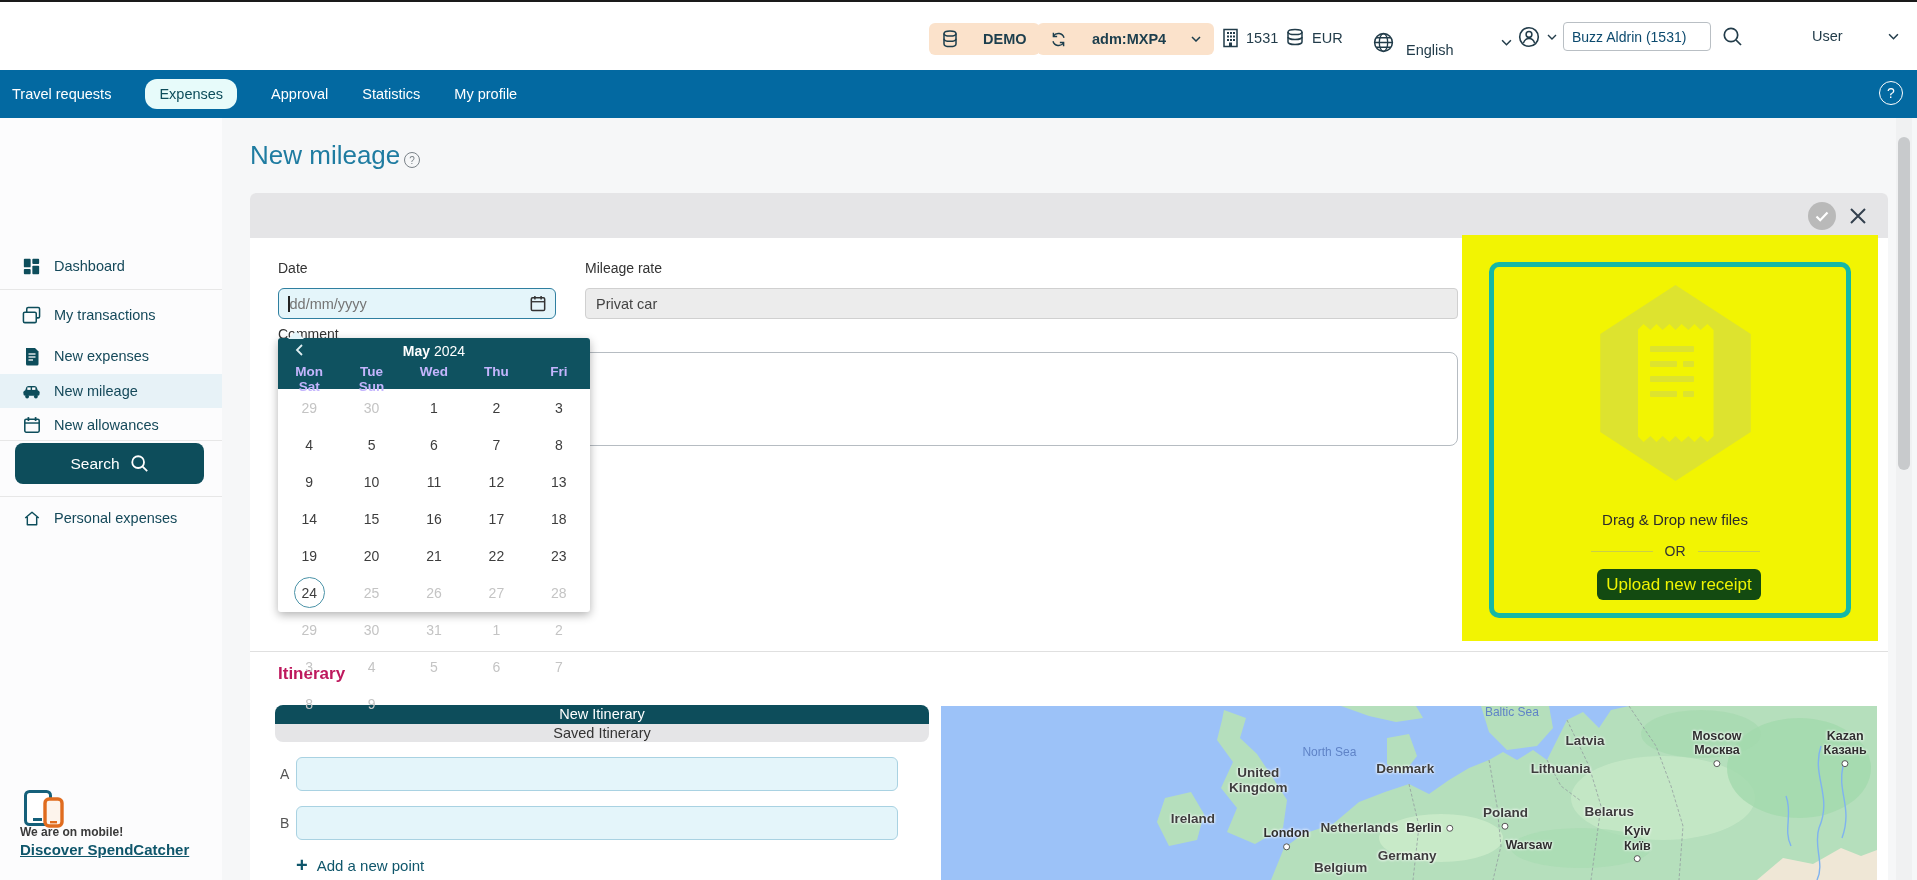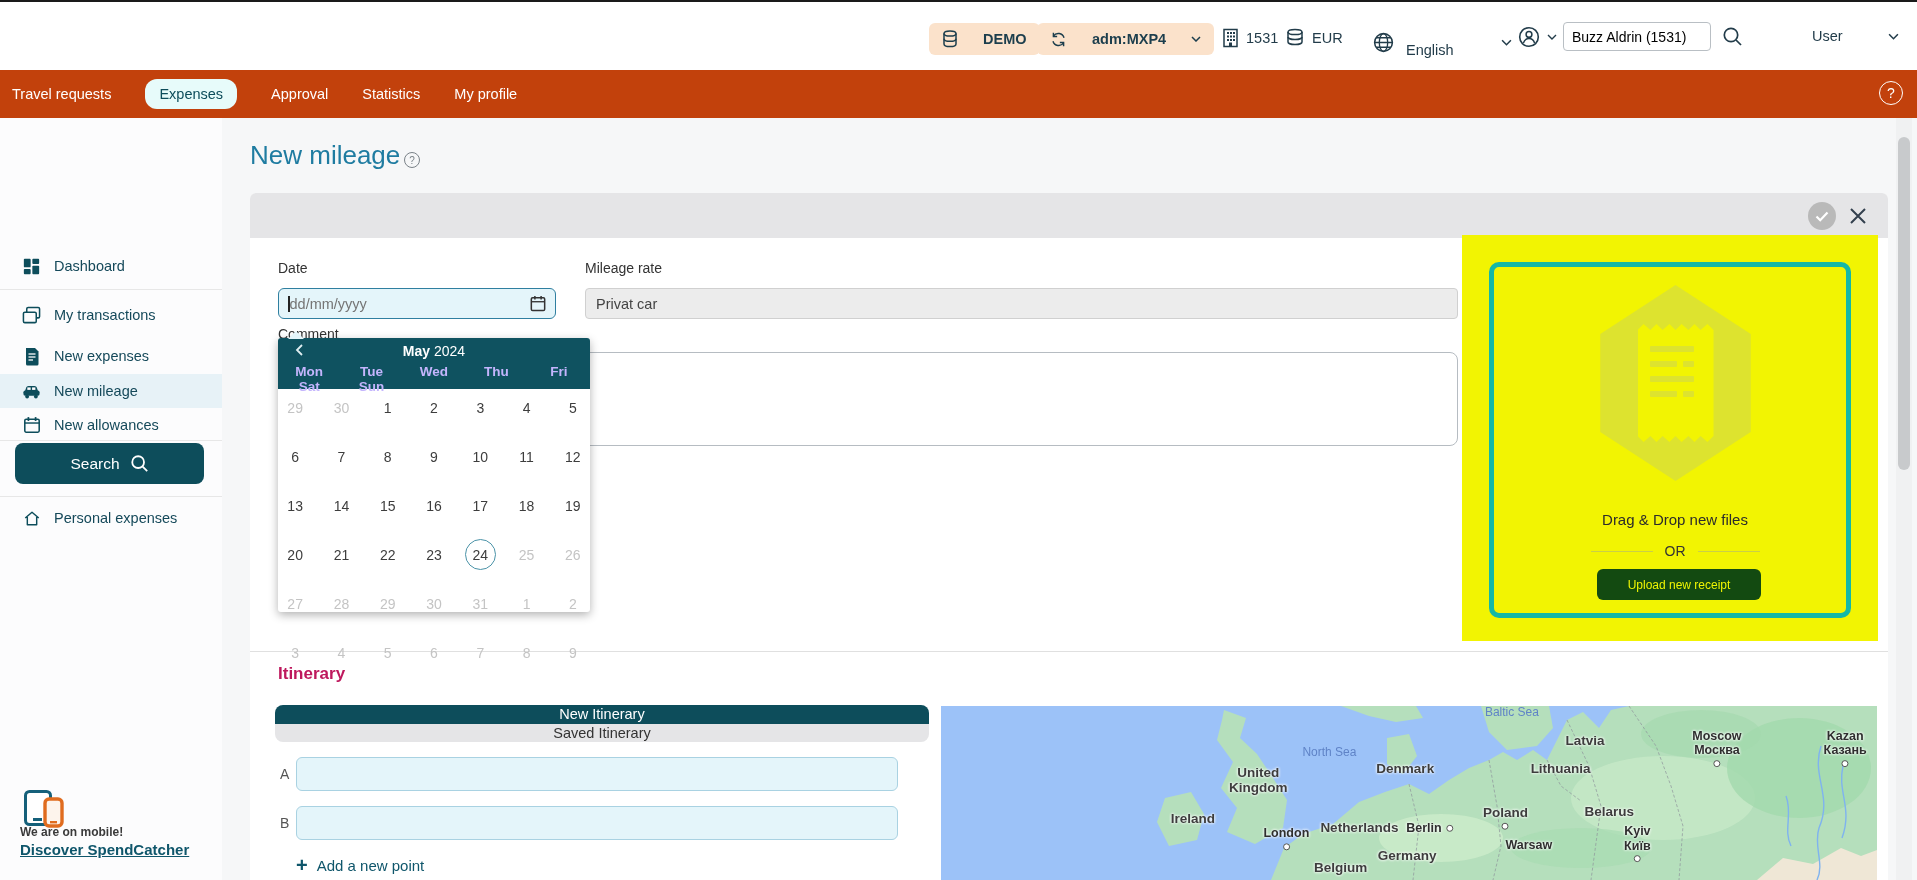--- a/index.html
+++ b/index.html
@@ -4,24 +4,24 @@
 <style>
   html,body{margin:0;padding:0;background:#fff;}
   body{font-family:"Liberation Sans","DejaVu Sans",sans-serif;color:#223c4a;}
   #stage{position:relative;width:1917px;height:880px;overflow:hidden;background:#fff;}
   .abs{position:absolute;}
   
   .topstrip{left:0;top:0;width:1917px;height:2px;background:#1a1a1a;}
   .header{left:0;top:2px;width:1917px;height:68px;background:#fff;}
   .badge{height:32px;background:#fbe2cb;border-radius:6px;display:flex;align-items:center;gap:25px;padding:0 13px;font-size:14.5px;font-weight:600;color:#1c3e4d;box-sizing:border-box;}
   .hitem{display:flex;align-items:center;gap:7px;font-size:14.5px;color:#223c4a;}
-  .hinput{width:148px;height:29px;border:1px solid #b9bfc4;border-radius:4px;padding:0 8px;font-size:14px;color:#000000;font-family:inherit;box-sizing:border-box;background:#fff;}
+  .hinput{width:148px;height:29px;border:1px solid #b9bfc4;border-radius:4px;padding:0 8px;font-size:14px;color:#0c4a6e;font-family:inherit;box-sizing:border-box;background:#fff;}
   .chev{display:inline-block;}
   
-  .nav{left:0;top:70px;width:1917px;height:48px;background:#c2410c;display:flex;align-items:center;gap:34px;padding-left:12px;box-sizing:border-box;}
+  .nav{left:0;top:70px;width:1917px;height:48px;background:#0369a1;display:flex;align-items:center;gap:34px;padding-left:12px;box-sizing:border-box;}
   .nav-item{color:#fff;font-size:14.5px;cursor:pointer;white-space:nowrap;}
   .nav-item.active{background:#e7fbfa;color:#0d4d5b;border-radius:12px;padding:7px 14px;}
   .nav-help{left:1879px;top:81px;width:24px;height:24px;border:1.6px solid #fff;border-radius:50%;color:#fff;font-size:14px;display:flex;align-items:center;justify-content:center;box-sizing:border-box;}
   
   .sidebar{left:0;top:118px;width:222px;height:762px;background:#fcfcfd;}
   .side-item{position:absolute;left:0;width:222px;height:34px;display:flex;align-items:center;gap:13px;padding-left:22px;box-sizing:border-box;font-size:14.5px;color:#15495a;cursor:pointer;}
   .side-item.active{background:#e7f2f7;}
   .side-item .icn{width:19px;height:19px;display:flex;align-items:center;justify-content:center;}
   .side-div{position:absolute;left:0;width:222px;height:1px;background:#e7e7e7;}
   .search-btn{left:15px;top:443px;width:189px;height:41px;background:#0d4d5b;border-radius:8px;color:#fff;font-size:15.5px;display:flex;align-items:center;justify-content:center;gap:10px;cursor:pointer;}
@@ -40,35 +40,35 @@
   .date-input input{flex:1;border:none;background:transparent;font-size:14.5px;color:#222;font-family:inherit;outline:none;padding:0;}
   .caret{width:1.5px;height:16px;background:#222;}
   .ro-input{left:585px;top:288px;width:873px;height:31px;background:#ececec;border:1px solid #d0d0d0;border-radius:4px;box-sizing:border-box;font-size:14.5px;color:#444;padding:0 10px;font-family:inherit;}
   .comment-box{left:278px;top:352px;width:1180px;height:94px;background:#fff;border:1px solid #b6bcc2;border-radius:8px;box-sizing:border-box;resize:none;font-family:inherit;font-size:14px;padding:8px;}
   
   .cal-tip{left:288px;top:331px;width:0;height:0;border-left:8px solid transparent;border-right:8px solid transparent;border-bottom:8px solid #e4f5fa;z-index:6;}
   .calendar{left:278px;top:338px;width:312px;height:274px;background:#fff;border-radius:3px;box-shadow:0 3px 10px rgba(0,0,0,.3);z-index:5;}
   .cal-head{height:26px;background:#0f5260;color:#fff;display:flex;align-items:center;justify-content:center;font-size:14px;position:relative;border-radius:3px 3px 0 0;}
   .cal-prev{position:absolute;left:12px;top:3px;width:18px;height:18px;color:#e8f4f6;font-size:15px;display:flex;align-items:center;justify-content:center;cursor:pointer;}
   .cal-week{height:25px;background:#0f5260;display:grid;grid-template-columns:repeat(5,1fr);align-items:center;color:#c4b5fd;font-weight:700;font-size:13.5px;text-align:center;}
-  .cal-grid{display:grid;grid-template-columns:repeat(7,1fr);grid-auto-rows:37px;text-align:center;gap:12px;}
+  .cal-grid{display:grid;grid-template-columns:repeat(5,1fr);grid-auto-rows:37px;text-align:center;}
   .cal-day{display:flex;align-items:center;justify-content:center;font-size:14px;color:#3d3d3d;cursor:pointer;}
   .cal-day.muted{color:#c4c4c4;cursor:default;}
   .cal-day.sel span{width:31px;height:31px;border:1.5px solid #4b93a8;border-radius:50%;display:flex;align-items:center;justify-content:center;box-sizing:border-box;}
   
   .dropzone{left:1462px;top:235px;width:416px;height:406px;background:#f2f402;}
   .drop-inner{position:absolute;left:27px;top:27px;width:362px;height:356px;border:5px solid #14b8a6;border-radius:10px;box-sizing:border-box;}
   .hexagon{position:absolute;left:94px;top:18px;width:175px;height:196px;background:#dde32f;clip-path:polygon(50% 0,93% 25%,93% 75%,50% 100%,7% 75%,7% 25%);display:flex;align-items:center;justify-content:center;}
   .receipt{width:76px;height:118px;background:#f2f402;clip-path:polygon(0 5%,8% 0,17% 5%,25% 0,33% 5%,42% 0,50% 5%,58% 0,67% 5%,75% 0,83% 5%,92% 0,100% 5%,100% 95%,92% 100%,83% 95%,75% 100%,67% 95%,58% 100%,50% 95%,42% 100%,33% 95%,25% 100%,17% 95%,8% 100%,0 95%);padding:22px 12px;box-sizing:border-box;display:flex;flex-direction:column;gap:9px;}
   .r-row{display:flex;gap:6px;}
   .r-bar{height:6px;background:#dde32f;border-radius:1px;}
   .drag-text{position:absolute;left:0;top:244px;width:362px;text-align:center;font-size:15px;color:#2b2b2b;}
   .or-row{position:absolute;left:0;top:276px;width:362px;display:flex;align-items:center;justify-content:center;gap:12px;color:#333;font-size:14px;}
   .or-row::before,.or-row::after{content:"";width:62px;height:1px;background:#c9cf49;}
-  .upload-btn{position:absolute;left:103px;top:302px;width:164px;height:31px;background:#134a11;border:none;border-radius:6px;color:#eef402;font-size:12px;font-family:inherit;cursor:pointer;}
+  .upload-btn{position:absolute;left:103px;top:302px;width:164px;height:31px;background:#134a11;border:none;border-radius:6px;color:#eef402;font-size:17px;font-family:inherit;cursor:pointer;}
   
   .sec-div{left:250px;top:651px;width:1638px;height:1px;background:#e0e0e0;}
   .itin-head{left:278px;top:664px;font-size:17px;font-weight:700;color:#be185d;}
   .tabs{left:275px;top:705px;width:654px;height:37px;display:flex;border-radius:8px;overflow:hidden;flex-direction:column;}
   .tab{flex:1;display:flex;align-items:center;justify-content:center;font-size:14.5px;cursor:pointer;background:#e5e5e7;color:#333;}
   .tab.active{background:#0d4d5b;color:#fff;}
   .pt-label{position:absolute;font-size:14px;color:#555;}
   .pt-input{position:absolute;width:602px;height:34px;background:#e4f5fa;border:1px solid #a9d2e2;border-radius:6px;box-sizing:border-box;font-size:14px;font-family:inherit;padding:0 9px;color:#16303d;}
   .add-point{left:296px;top:857px;display:flex;align-items:center;gap:9px;color:#0f566b;font-size:15px;cursor:pointer;}
   .add-point .plus{font-size:20px;font-weight:700;line-height:15px;}

